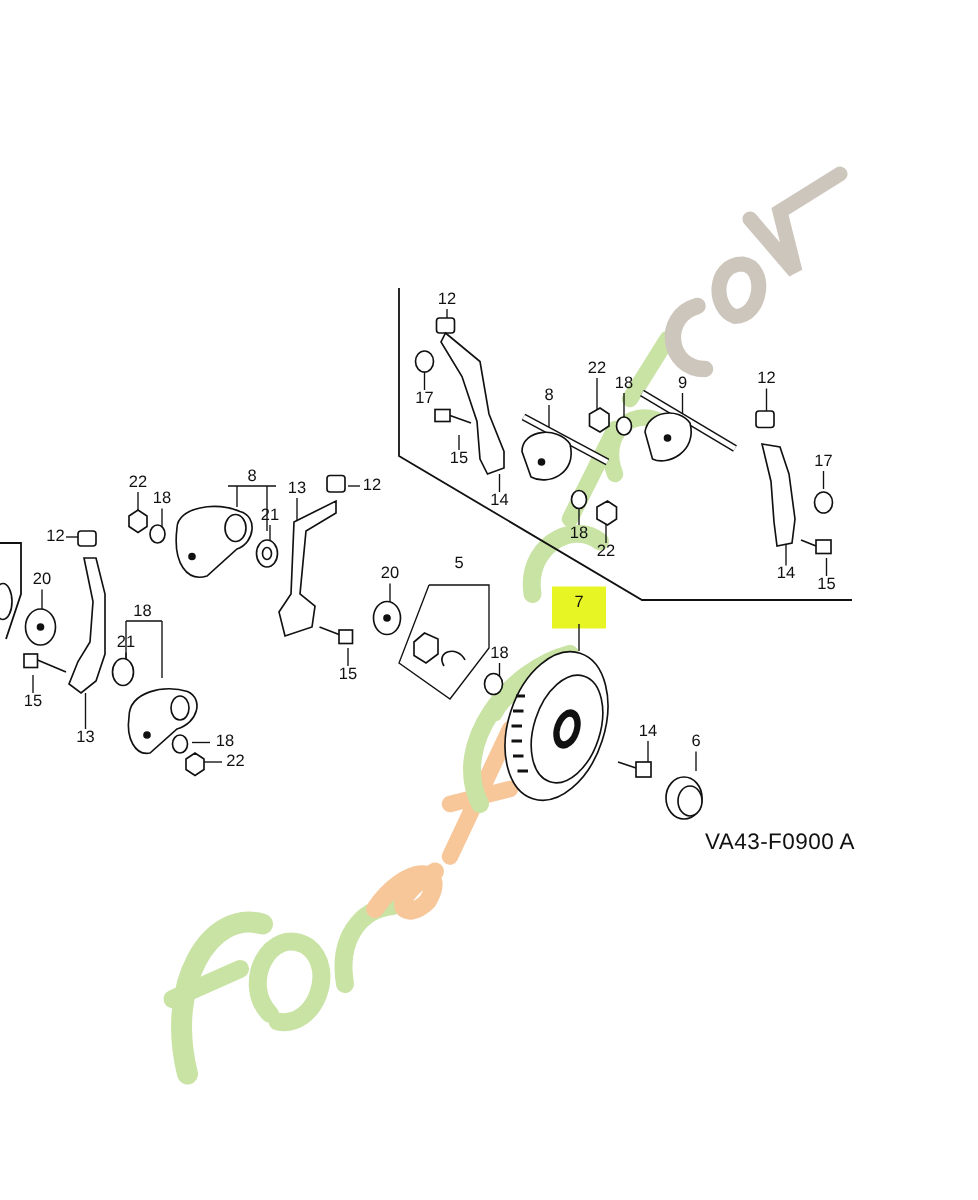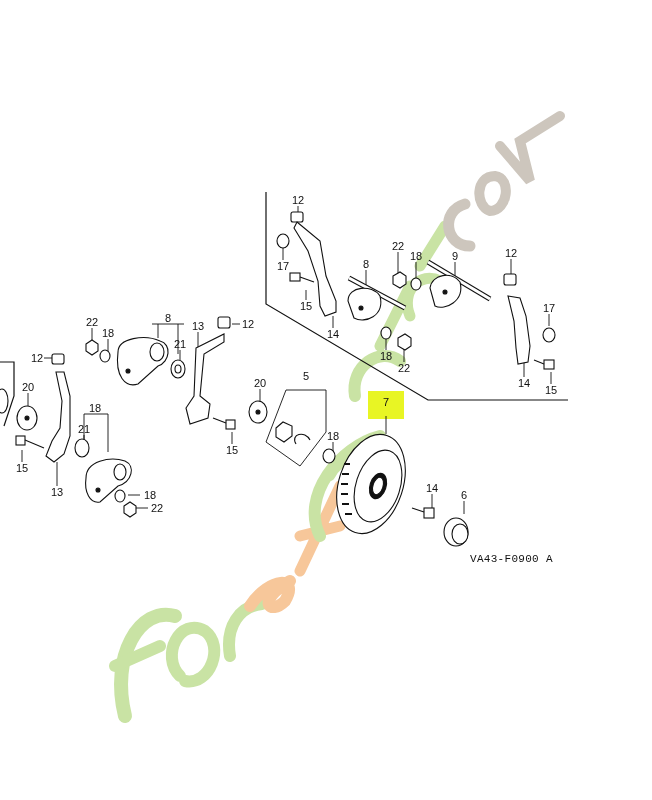--- a/index.html
+++ b/index.html
@@ -1,19 +1,19 @@
 <!DOCTYPE html>
 <html><head>
 <meta charset="utf-8">
 <style>
   html, body { margin:0; padding:0; background:#ffffff; }
   body { width:652px; height:800px; position:relative; overflow:hidden; font-family:"Liberation Sans", sans-serif; }
   .canvas { position:absolute; left:0; top:16px; width:652px; height:800px; }
   .lbl { position:absolute; font-family:"Liberation Sans", sans-serif; font-size:11px; color:#111; line-height:1; white-space:nowrap; transform:translate(-50%,-50%); }
-  .code { position:absolute; left:470px; top:537px; font-family:Liberation Mono, monospace; font-size:11px; color:#111; letter-spacing:0.3px; }
+  .code { position:absolute; left:470px; top:537px; font-family:Liberation Sans, sans-serif; font-size:15px; color:#111; letter-spacing:0.3px; }
   .hl { position:absolute; left:368px; top:375px; width:36px; height:28px; background:#e8f524; }
   svg { position:absolute; left:0; top:0; }
 </style>
 </head>
 <body>
 
 <div class="canvas">
 
   <div class="hl"></div>
 

